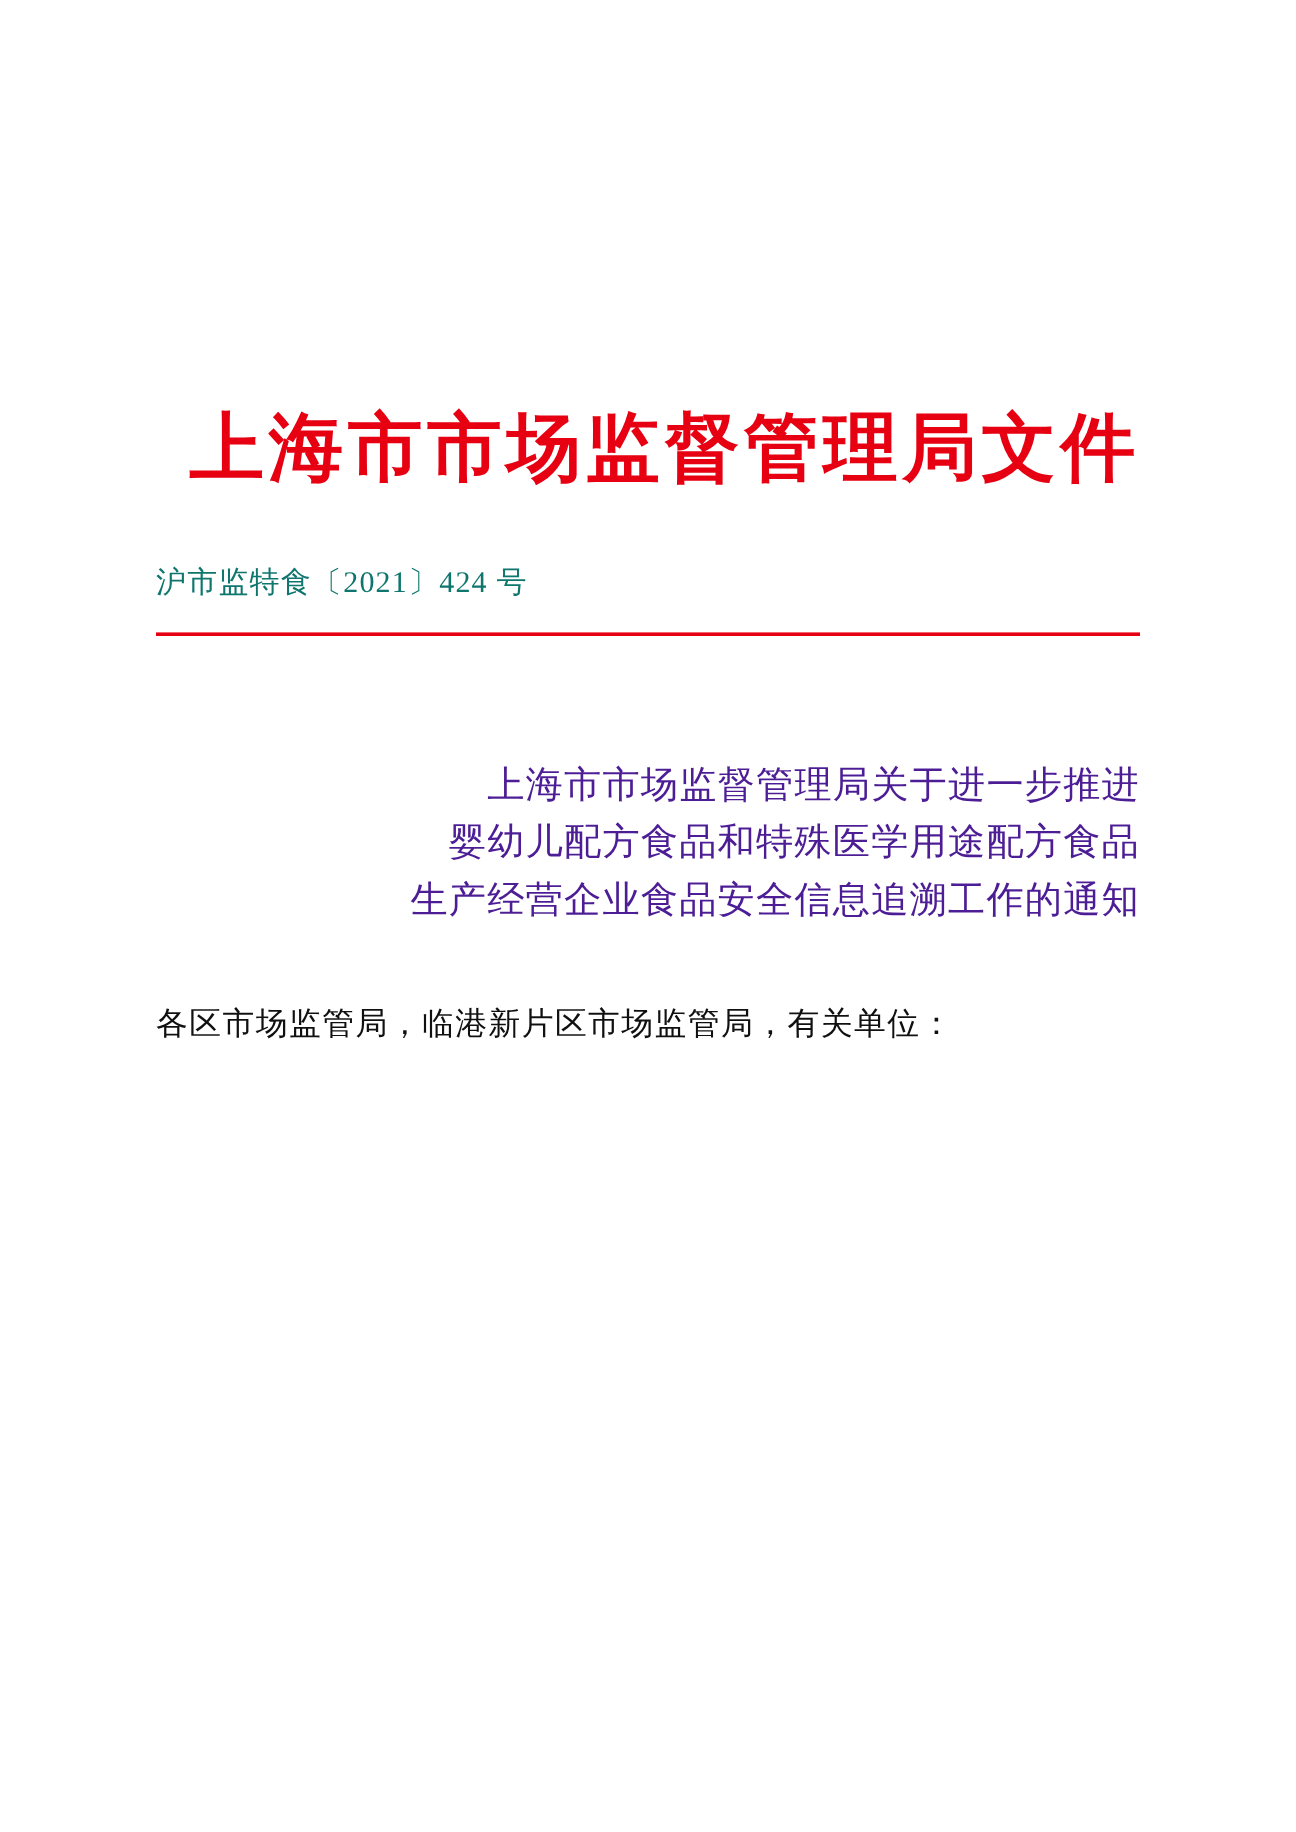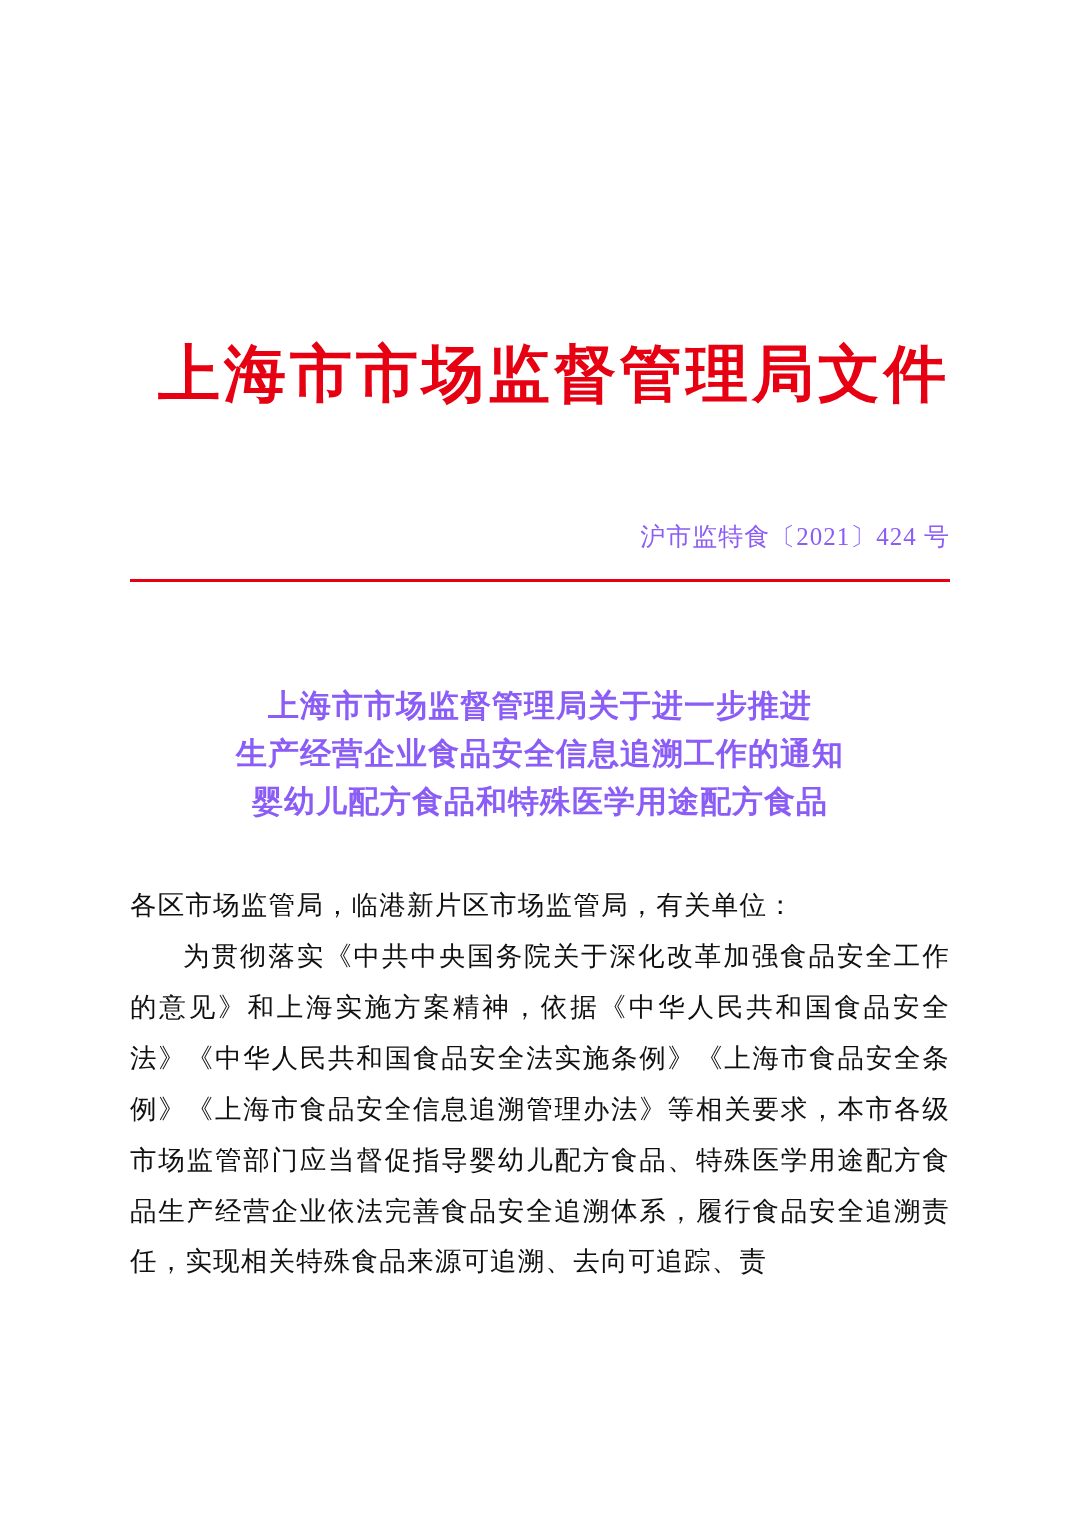--- a/index.html
+++ b/index.html
@@ -29,42 +29,42 @@
     color: #e60012;
     font-family: "Liberation Serif", "DejaVu Serif", serif;
     font-weight: bold;
     font-size: 62px;
     letter-spacing: 4px;
     line-height: 1.1;
     white-space: nowrap;
   }
   
   .doc-number {
-    margin-top: 112px;
-    text-align: right;
-    color: #8b5cf6;
+    margin-top: 60px;
+    text-align: left;
+    color: #0f766e;
     font-size: 25px;
     letter-spacing: 1px;
     font-family: "Liberation Serif", "DejaVu Serif", serif;
   }
   .red-rule {
     margin-top: 26px;
     height: 3px;
     background: #e60012;
     width: 100%;
   }
   
   .doc-title {
     margin-top: 100px;
-    text-align: center;
-    font-weight: bold;
+    text-align: right;
+    font-weight: normal;
     font-size: 31px;
     line-height: 1.55;
     letter-spacing: 1px;
-    color: #8b5cf6;
+    color: #4c1d95;
   }
   .doc-title .tline {
     display: block;
     white-space: nowrap;
   }
   
   .body-text {
     margin-top: 54px;
     font-size: 26.5px;
     line-height: 1.92;
@@ -87,22 +87,21 @@
 <div class="page">
 
   <div class="masthead">上海市市场监督管理局文件</div>
 
   <div class="doc-number">沪市监特食〔2021〕424 号</div>
 
   <div class="red-rule"></div>
 
   <div class="doc-title">
     <span class="tline">上海市市场监督管理局关于进一步推进</span>
+    <span class="tline">婴幼儿配方食品和特殊医学用途配方食品</span>
     <span class="tline">生产经营企业食品安全信息追溯工作的通知</span>
-    <span class="tline">婴幼儿配方食品和特殊医学用途配方食品</span>
   </div>
 
   <div class="body-text">
     <p>各区市场监管局，临港新片区市场监管局，有关单位：</p>
-    <p class="indent">为贯彻落实《中共中央国务院关于深化改革加强食品安全工作的意见》和上海实施方案精神，依据《中华人民共和国食品安全法》《中华人民共和国食品安全法实施条例》《上海市食品安全条例》《上海市食品安全信息追溯管理办法》等相关要求，本市各级市场监管部门应当督促指导婴幼儿配方食品、特殊医学用途配方食品生产经营企业依法完善食品安全追溯体系，履行食品安全追溯责任，实现相关特殊食品来源可追溯、去向可追踪、责</p>
   </div>
 
 </div>
 
 </body></html>

